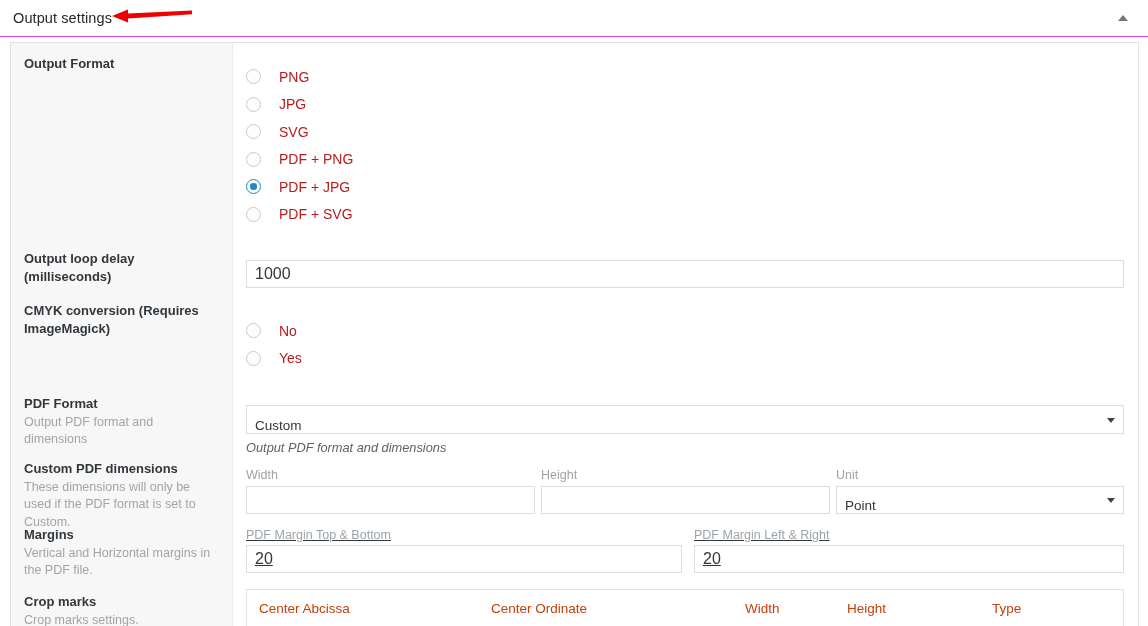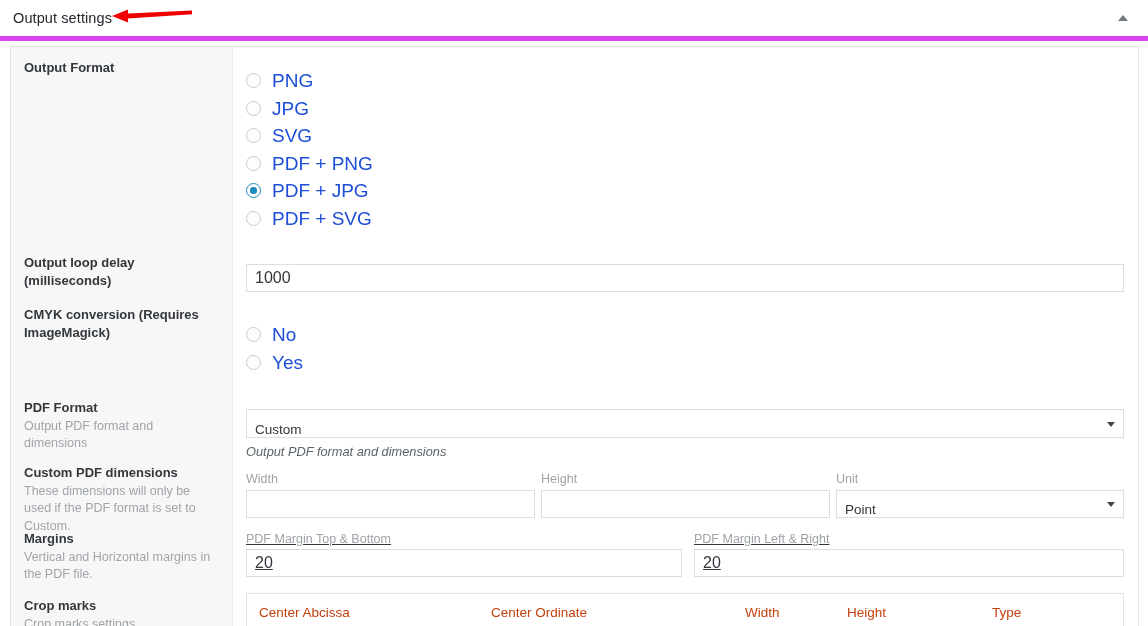--- a/index.html
+++ b/index.html
@@ -14,21 +14,21 @@
     font-family: "Liberation Sans", sans-serif;
     color: #32373c;
     -webkit-font-smoothing: antialiased;
   }
 
   
   .panel-header {
     position: relative;
     height: 36px;
     background: #ffffff;
-    border-bottom: 5px solid #d946ef;
+    border-bottom: 1px solid #d946ef;
     display: flex;
     align-items: center;
   }
   .panel-title {
     font-size: 14.5px;
     color: #23282d;
     padding-left: 13px;
     letter-spacing: 0.1px;
     font-weight: 400;
   }
@@ -125,23 +125,23 @@
     content: "";
     position: absolute;
     left: 3.2px;
     top: 3.2px;
     width: 6.6px;
     height: 6.6px;
     border-radius: 50%;
     background: #1e8cbe;
   }
   .radio-label {
-    font-size: 19px;
-    color: #1d4ed8;
-    margin-left: 11px;
+    font-size: 14px;
+    color: #b91c1c;
+    margin-left: 18px;
     line-height: 1;
   }
 
   .text-input {
     display: block;
     width: 100%;
     height: 28px;
     box-sizing: border-box;
     border: 1px solid #dddddd;
     background: #ffffff;

